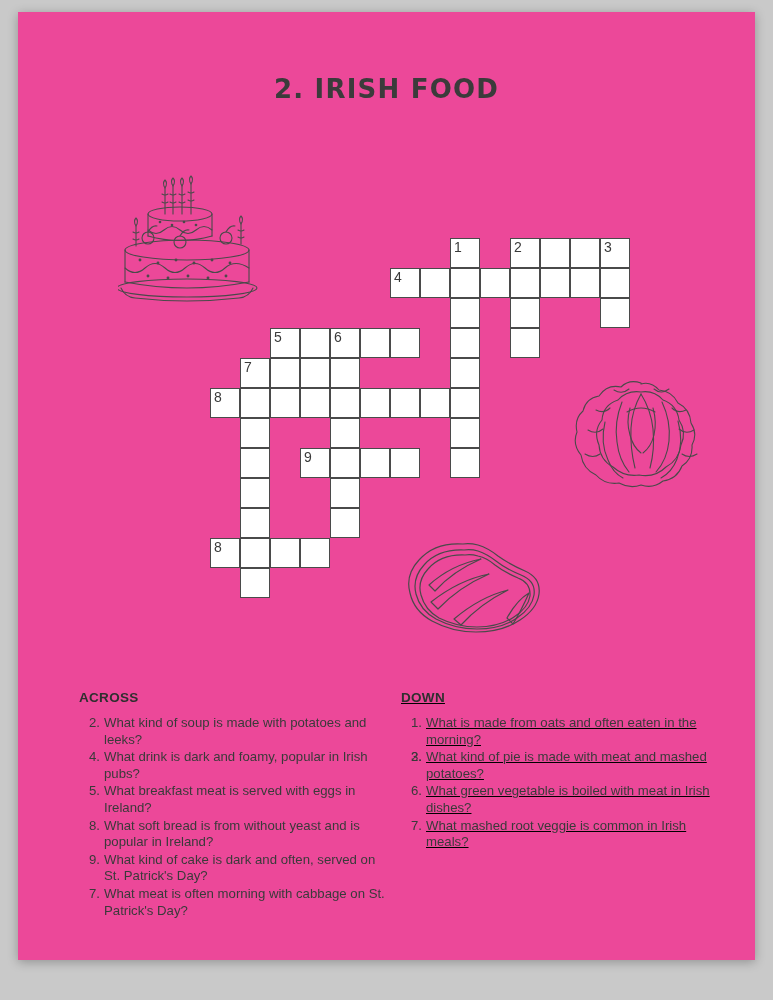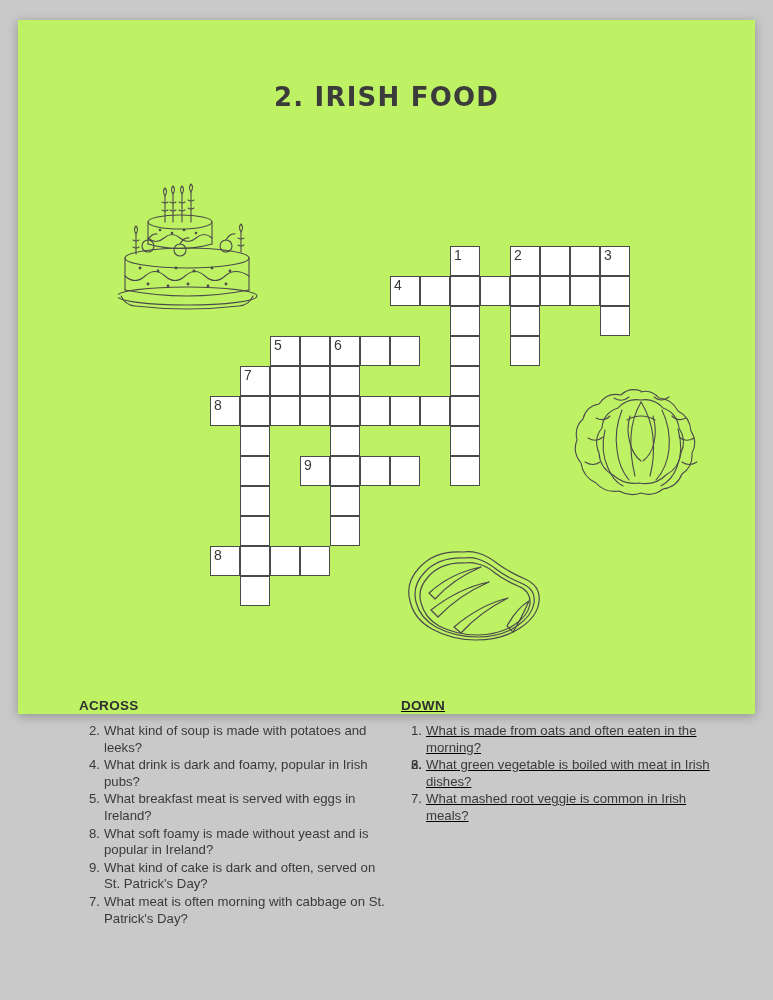--- a/index.html
+++ b/index.html
@@ -9,24 +9,24 @@
   }
   body {
     width: 773px;
     height: 1000px;
     font-family: "Liberation Sans", sans-serif;
     overflow: hidden;
   }
   #page {
     position: absolute;
     left: 18px;
-    top: 20px;
+    top: 12px;
     width: 737px;
-    height: 694px;
-    background: #bef264;
+    height: 948px;
+    background: #ec4899;
     box-shadow: 0 2px 10px rgba(0,0,0,0.28);
   }
   
   #title {
     position: absolute;
     left: 0;
     top: 62px;
     width: 737px;
     text-align: center;
     font-family: "DejaVu Sans", sans-serif;
@@ -275,30 +275,30 @@
       <div class="cell" style="left: 282px; top: 526px;"></div>
       <div class="cell" style="left: 222px; top: 556px;"></div>
     </div>
 
   <div id="across-col" class="clue-col">
     <div class="clue-head">ACROSS</div>
     <ul class="clues">
         <li><span class="cn">2.</span><span>What kind of soup is made with potatoes and leeks?</span></li>
         <li><span class="cn">4.</span><span>What drink is dark and foamy, popular in Irish pubs?</span></li>
         <li><span class="cn">5.</span><span>What breakfast meat is served with eggs in Ireland?</span></li>
-        <li><span class="cn">8.</span><span>What soft foamy is made without yeast and is popular in Ireland?</span></li>
+        <li><span class="cn">8.</span><span>What soft bread is from without yeast and is popular in Ireland?</span></li>
         <li><span class="cn">9.</span><span>What kind of cake is dark and often, served on St. Patrick's Day?</span></li>
         <li><span class="cn">7.</span><span>What meat is often morning with cabbage on St. Patrick's Day?</span></li>
       </ul>
   </div>
 
   <div id="down-col" class="clue-col">
     <div class="clue-head">DOWN</div>
     <ul class="clues">
         <li><span class="cn">1.</span><span>What is made from oats and often eaten in the morning?</span></li>
         <li><span class="cn">2.</span></li>
-        <li><span class="cn">3.</span></li>
+        <li><span class="cn">3.</span><span>What kind of pie is made with meat and mashed potatoes?</span></li>
         <li><span class="cn">6.</span><span>What green vegetable is boiled with meat in Irish dishes?</span></li>
         <li><span class="cn">7.</span><span>What mashed root veggie is common in Irish meals?</span></li>
       </ul>
   </div>
 
 </div>
 
 </body></html>

